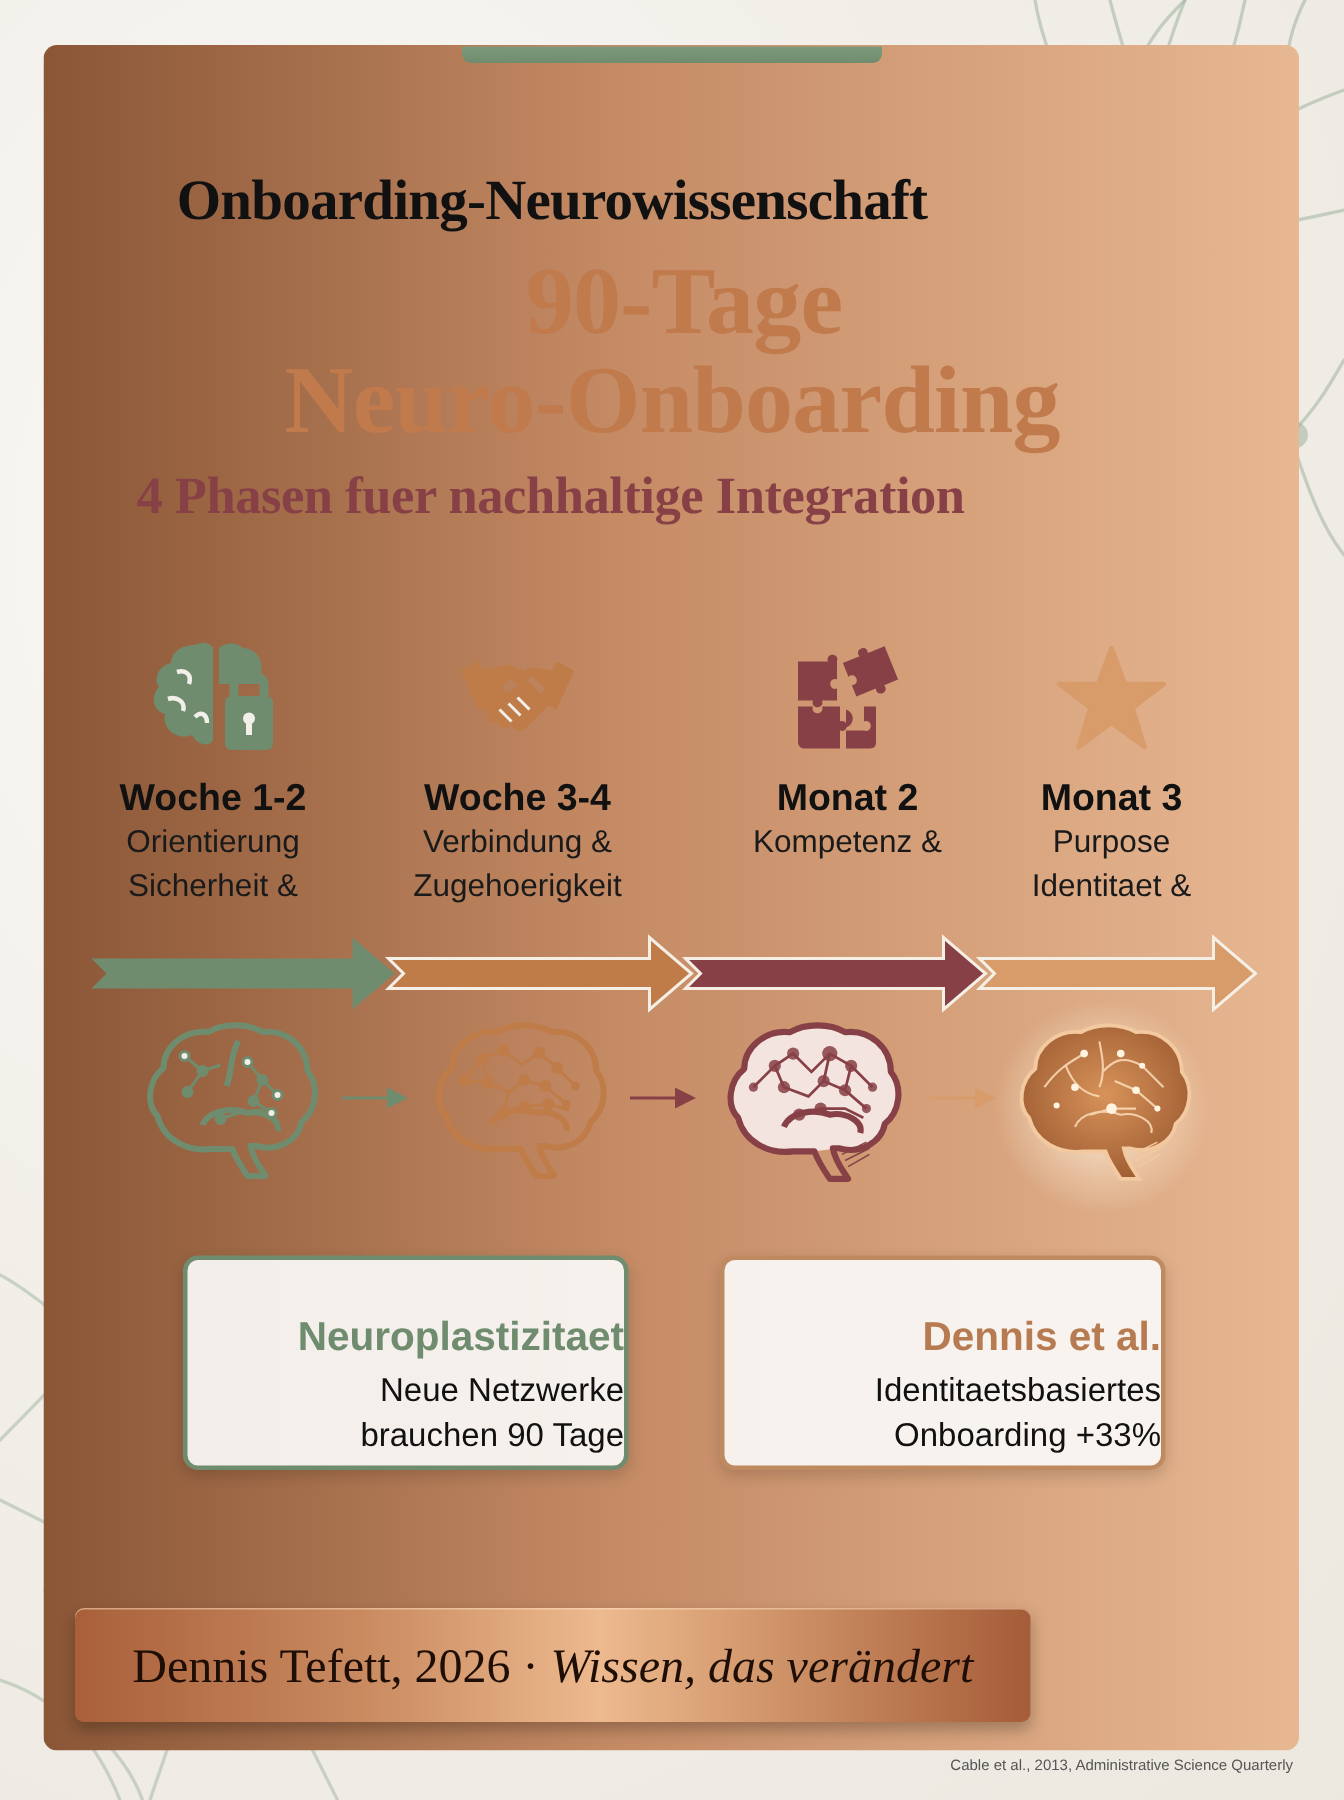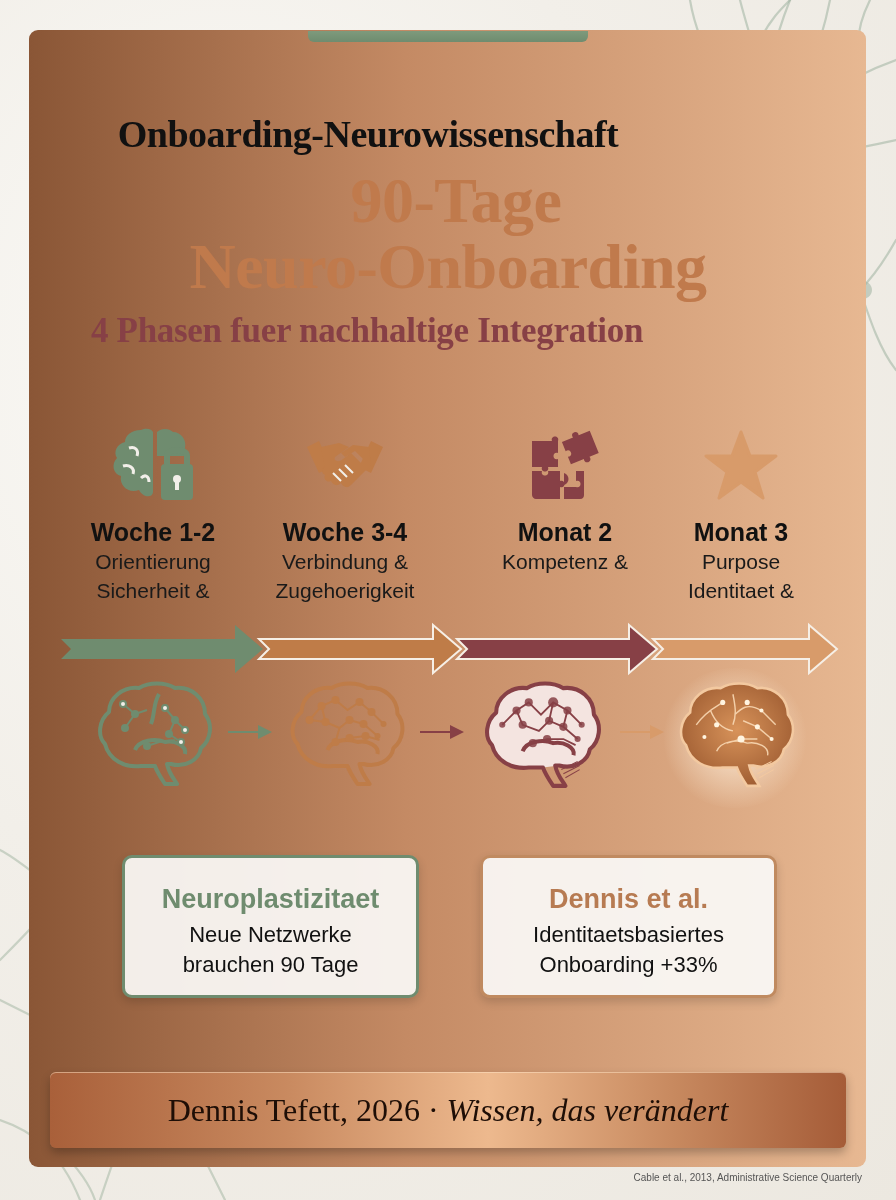--- a/index.html
+++ b/index.html
@@ -42,33 +42,33 @@
   .phase {
     position: absolute; top: 425px; width: 200px; text-align: center;
   }
   .phase .icon { height: 80px; display: flex; justify-content: center; align-items: center; }
   .phase .ptitle { margin-top: 12px; font-size: 25px; font-weight: bold; color: #111; line-height: 30px; }
   .phase .pdesc { font-size: 21px; color: #1a1a1a; line-height: 29px; }
   .arrows { position: absolute; left: 55px; top: 622px; }
   .brain { position: absolute; top: 680px; }
   .mini-arrow { position: absolute; top: 724px; }
   .box {
-    position: absolute; top: 855px; width: 297px; height: 143px;
+    position: absolute; top: 837px; width: 297px; height: 143px;
     border-radius: 10px; background: rgba(250,249,246,0.93);
     box-shadow: 0 4px 10px rgba(0,0,0,0.16);
-    text-align: center; padding-top: 24px;
+    text-align: right; padding-top: 34px;
   }
   .box.green { left: 122px; border: 3px solid #6f8c6f; }
   .box.copper { left: 480px; border: 3px solid #c08a60; }
   .box .btitle { font-size: 27px; font-weight: bold; line-height: 34px; }
   .box.green .btitle { color: #6f8c6f; }
   .box.copper .btitle { color: #b77b52; }
   .box .btext { font-size: 22px; color: #111; line-height: 30px; margin-top: 4px; }
   .plaque {
-    position: absolute; left: 50px; top: 1072px; width: 796px; height: 76px;
+    position: absolute; left: 50px; top: 1072px; width: 637px; height: 76px;
     border-radius: 6px;
     background: linear-gradient(90deg, #a9603a 0%, #c98a60 30%, #edb98e 55%, #c88a60 78%, #a55c38 100%);
     box-shadow: 0 5px 10px rgba(0,0,0,0.25), inset 0 1px 0 rgba(255,230,200,0.5);
     display: flex; align-items: center; justify-content: center;
     font-size: 32px; color: #1e0e06;
   }
   .plaque .it { font-style: italic; }
   .citation {
     position: absolute; right: 34px; top: 1172px; font-size: 10px; color: #555;
   }
@@ -127,21 +127,21 @@
 <div class="abs" style="left:30px;top:60px;width:300px;height:500px;background:linear-gradient(135deg, rgba(255,255,255,0) 30%, rgba(255,255,255,0.55) 50%, rgba(255,255,255,0) 70%);pointer-events:none;"></div>
 
 <div class="frame"></div>
 <div class="tab"></div>
 
 <div class="title-top serif">Onboarding-Neurowissenschaft</div>
 <div class="title-main serif" style="top:168px;padding-left:16px;">90-Tage</div>
 <div class="title-main serif" style="top:234px;">Neuro-Onboarding</div>
 <div class="title-sub serif">4 Phasen fuer nachhaltige Integration</div>
 
-<div class="phase" style="left:53px;">
+<div class="phase" style="left:42px;">
   <div class="icon">
     <svg width="84" height="78" viewBox="0 0 84 78">
       <path d="M30 4 C20 4 14 10 14 16 C6 18 2 26 6 32 C0 38 2 48 10 50 C8 60 18 68 28 64 C32 72 42 72 42 66 L42 6 C40 2 34 2 30 4 Z" fill="#6f8c6f"></path>
       <path d="M46 6 C50 2 58 2 62 6 C70 6 76 14 74 22 L74 30 L46 30 Z" fill="#6f8c6f"></path>
       <path d="M18 22 C24 20 28 24 26 30 M12 40 C18 38 24 42 22 48 M30 52 C34 48 38 50 38 56" stroke="#f2efe9" stroke-width="3" fill="none"></path>
       <rect x="50" y="38" width="32" height="36" rx="4" fill="#6f8c6f"></rect>
       <path d="M56 38 L56 30 C56 22 76 22 76 30 L76 38" stroke="#6f8c6f" stroke-width="6" fill="none"></path>
       <circle cx="66" cy="53" r="4" fill="#f2efe9"></circle>
       <rect x="64" y="55" width="4" height="9" fill="#f2efe9"></rect>
     </svg>

